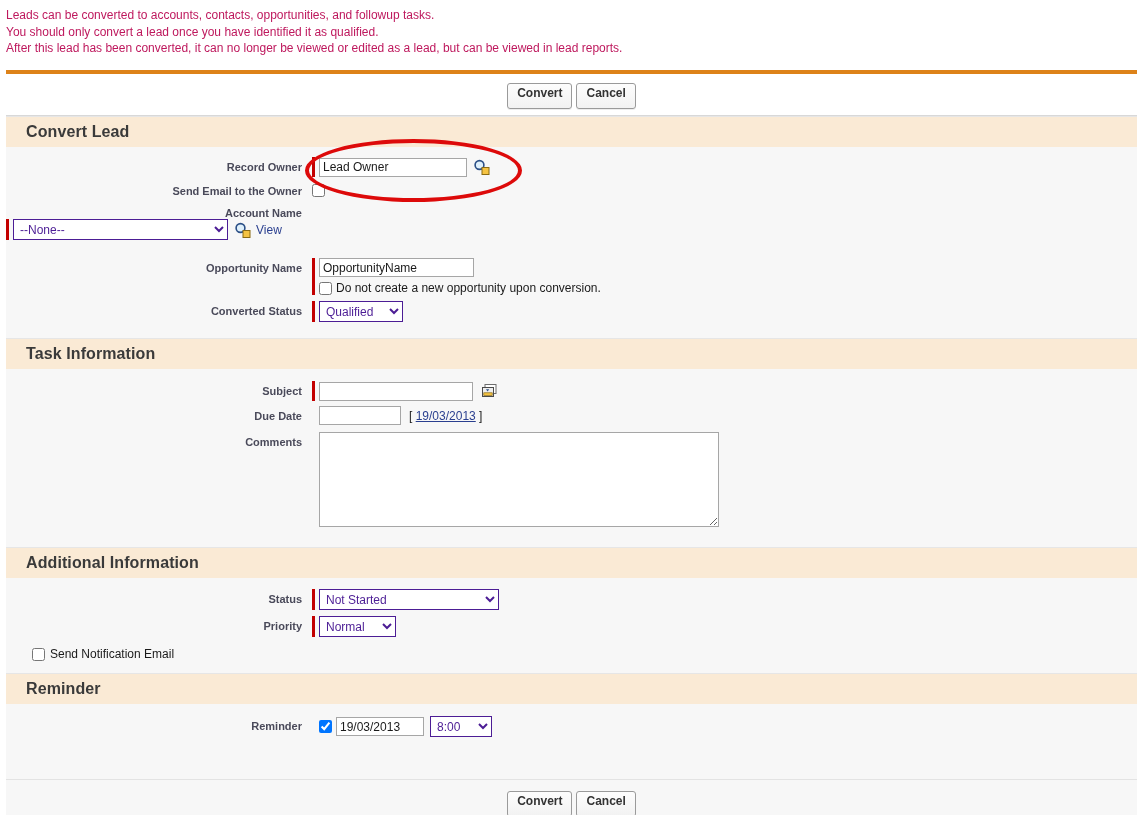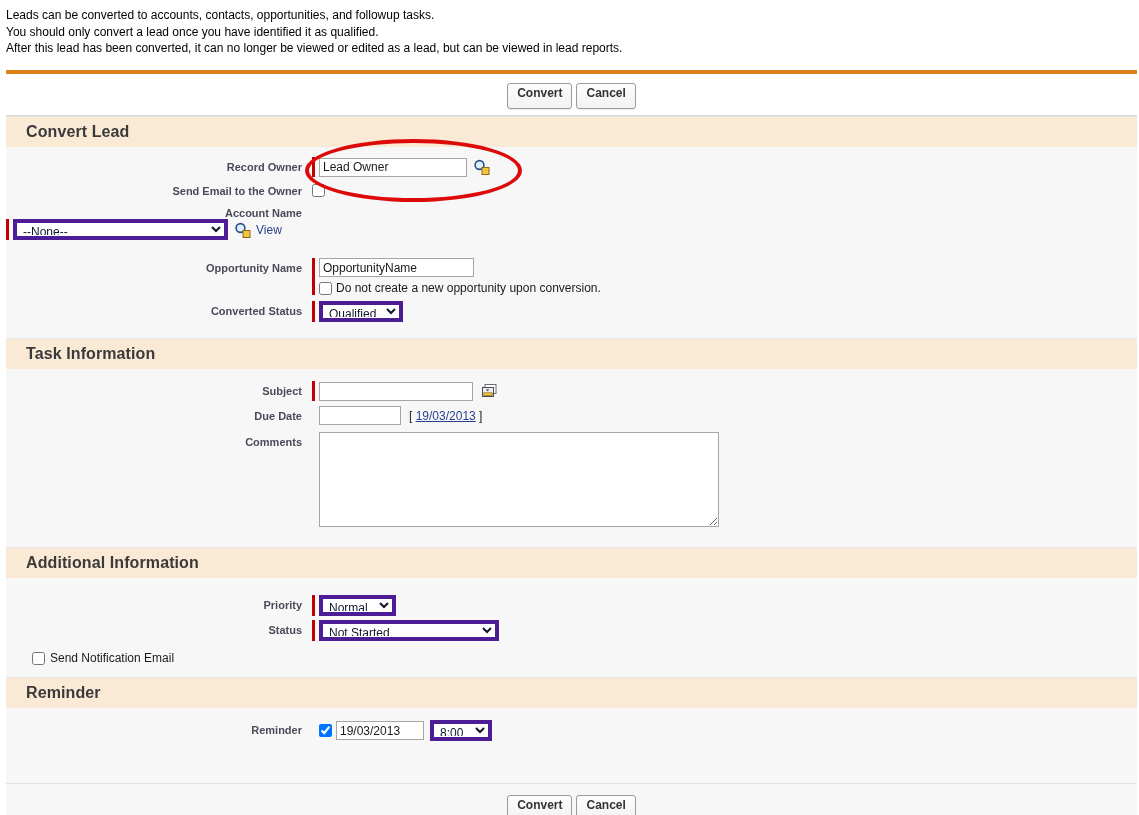--- a/index.html
+++ b/index.html
@@ -14,21 +14,21 @@
     font-size: 12px;
     color: #222222;
     overflow: hidden;
   }
 
   
   .intro {
     padding: 7px 0 0 6px;
     line-height: 16.5px;
     font-size: 12px;
-    color: #000000;
+    color: #be185d;
   }
   .intro div { white-space: nowrap; }
 
   
   .page-panel {
     position: absolute;
     left: 6px;
     top: 70px;
     width: 1131px;
     border-top: 4px solid #dd8219;
@@ -127,22 +127,22 @@
   }
   .txt.w-owner { width: 148px; }
   .txt.w-opp   { width: 155px; }
   .txt.w-subj  { width: 154px; }
   .txt.w-date  { width: 82px; }
   .txt.w-rem   { width: 88px; }
 
   select.sel {
     font-family: "Liberation Sans", sans-serif;
     font-size: 12px;
-    color: #0f172a;
-    border: 4px solid #4c1d95;
+    color: #4c1d95;
+    border: 1px solid #4c1d95;
     background: #ffffff;
     height: 21px;
     padding: 1px 2px;
     box-sizing: border-box;
   }
   select.w-acct { width: 215px; }
   select.w-stat { width: 180px; }
   select.w-qual { width: 84px; }
   select.w-prio { width: 77px; }
   select.w-time { width: 62px; }
@@ -346,36 +346,36 @@
       <div class="row-field" style="margin-left:7px;">
         <textarea class="ta" style=""></textarea>
       </div>
     </div>
 
   </div>
 
   <div class="section-head">Additional Information</div>
   <div class="section-body" style="padding-top:11px;padding-bottom:12px;">
 
+    <div class="row">
+      <div class="row-label">Status</div>
+      <div class="row-field">
+        <span class="req-bar"></span>
+        <select class="sel w-stat">
+          <option>Not Started</option>
+        </select>
+      </div>
+    </div>
+
     <div class="row" style="margin-top:6px;">
       <div class="row-label">Priority</div>
       <div class="row-field">
         <span class="req-bar"></span>
         <select class="sel w-prio">
           <option>Normal</option>
-        </select>
-      </div>
-    </div>
-
-    <div class="row">
-      <div class="row-label">Status</div>
-      <div class="row-field">
-        <span class="req-bar"></span>
-        <select class="sel w-stat">
-          <option>Not Started</option>
         </select>
       </div>
     </div>
 
     <div class="notif-row">
       <input class="cb" type="checkbox" style="">
       <span>Send Notification Email</span>
     </div>
 
   </div>

